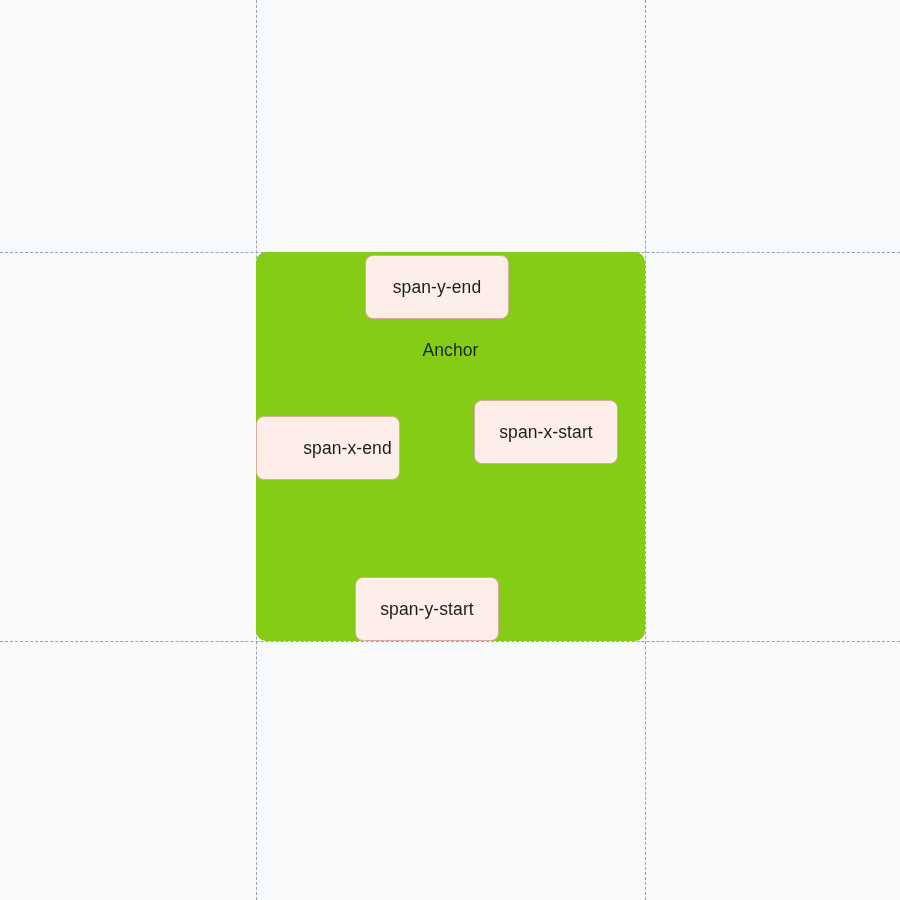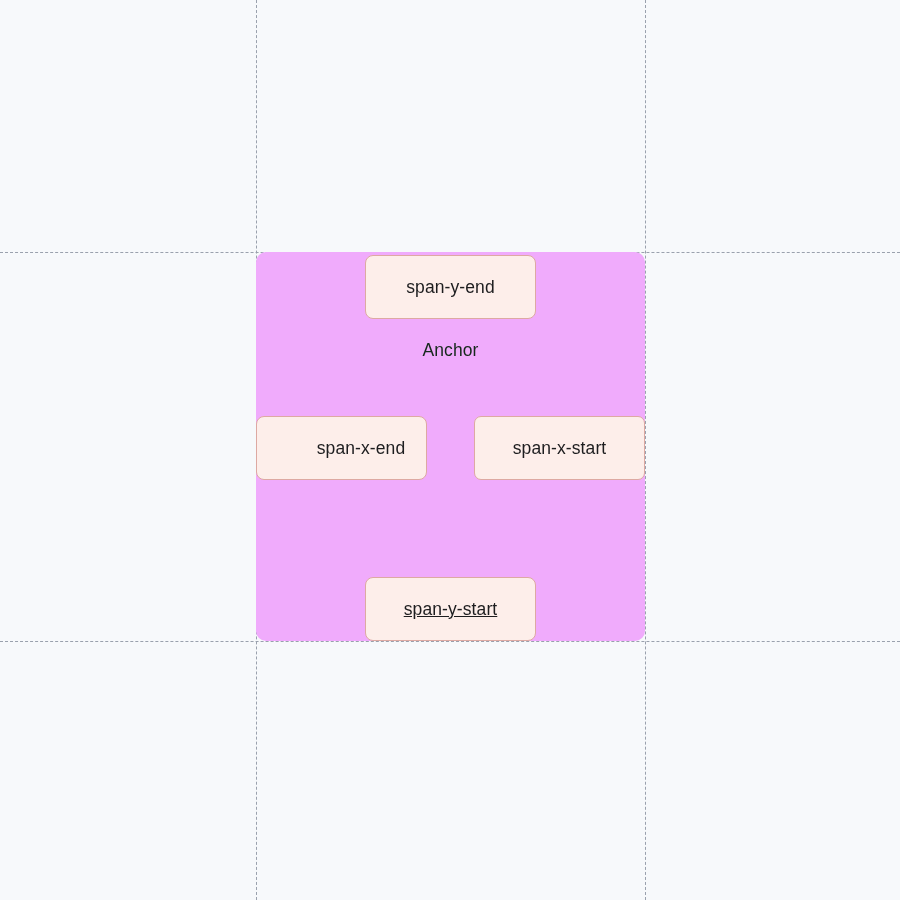--- a/index.html
+++ b/index.html
@@ -40,59 +40,59 @@
     border-top: 1.5px dashed #9aa1ad;
   }
 
   
   #anchor-box {
     position: absolute;
     left: 256px;
     top: 252px;
     width: 389px;
     height: 389px;
-    background: #f0abfc;
+    background: #84cc16;
     border-radius: 10px;
     box-sizing: border-box;
     padding-left: 39px;
   }
 
   #anchor-label {
     position: absolute;
     left: 0;
     right: 0;
     top: 88px;
     text-align: center;
     font-size: 17.5px;
     color: #16281c;
     letter-spacing: 0.1px;
   }
 
   
   .anchored {
     position: absolute;
     box-sizing: border-box;
-    width: 171px;
+    width: 144px;
     height: 64px;
     background: #fdeeea;
     border: 1.6px solid #dda9a2;
     border-radius: 8px;
     display: flex;
     align-items: center;
     justify-content: center;
     font-size: 17.5px;
     color: #1d1d1f;
     letter-spacing: 0.1px;
     white-space: nowrap;
   }
 
   #box-span-y-end   { left: 365px; top: 255px; }
   #box-span-x-end   { left: 256px; top: 416px; padding-left: 39px; }
-  #box-span-x-start { left: 474px; top: 416px; border-radius: 7px; }
-  #box-span-y-start { left: 365px; top: 577px; text-decoration: underline; }
+  #box-span-x-start { left: 474px; top: 400px; }
+  #box-span-y-start { left: 355px; top: 577px; }
 </style>
 </head>
 <body>
 
 <div id="stage">
 
   <div class="gridline vertical" style="left:256px;"></div>
   <div class="gridline vertical" style="left:645px;"></div>
   <div class="gridline horizontal" style="top:252px;"></div>
   <div class="gridline horizontal" style="top:641px;"></div>

